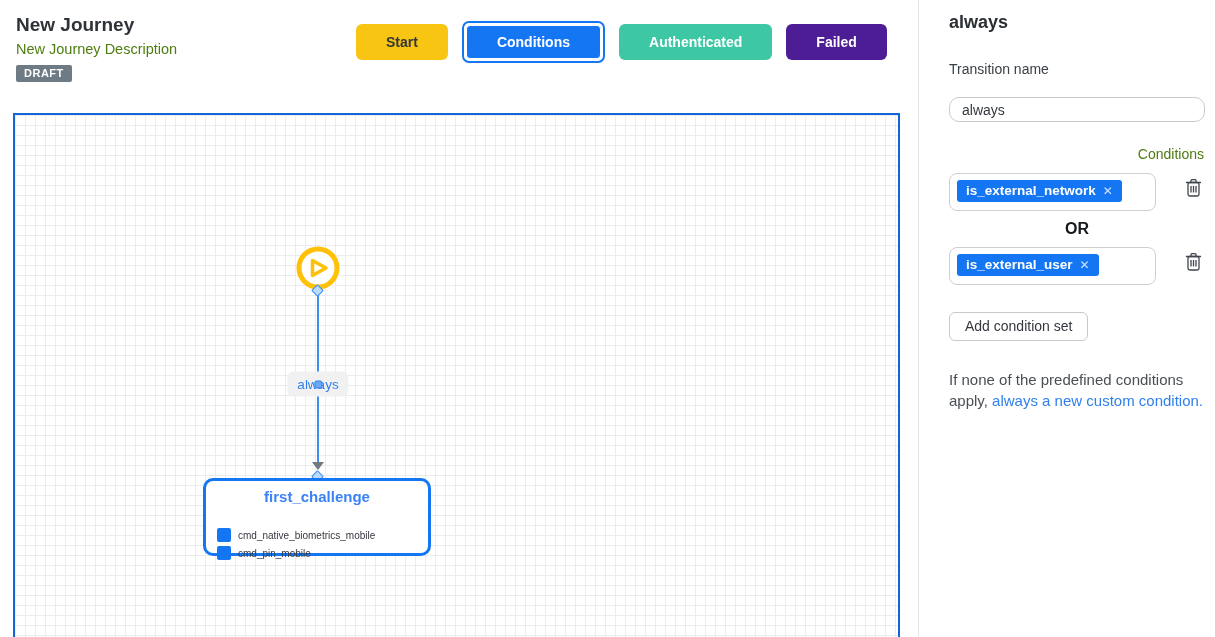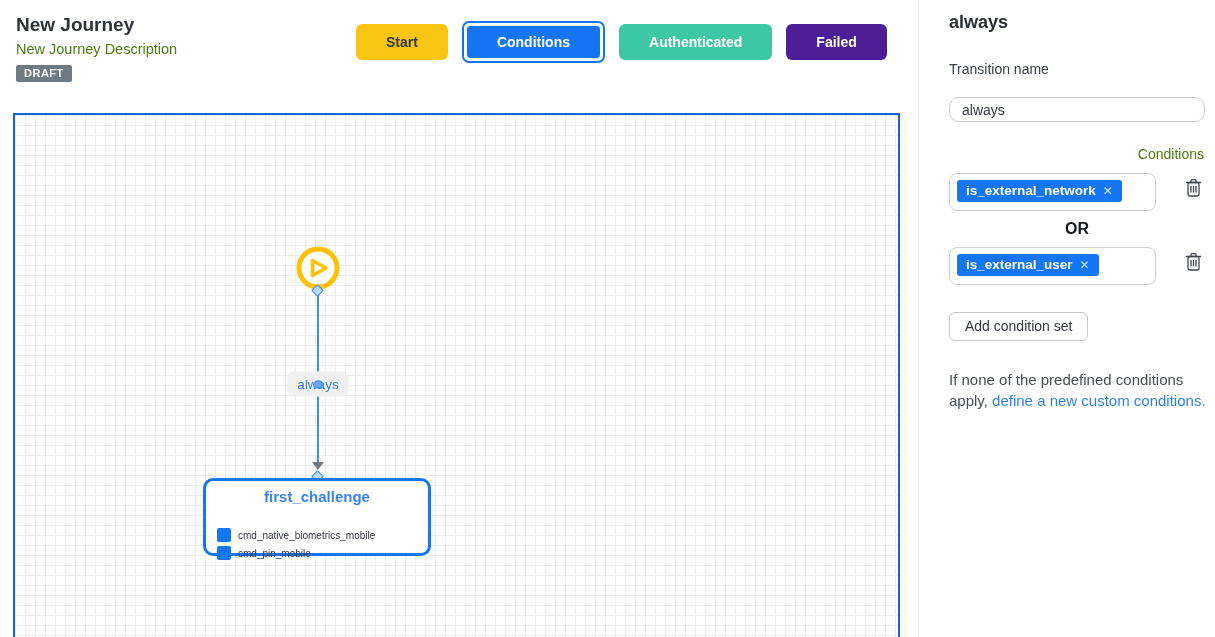--- a/index.html
+++ b/index.html
@@ -164,17 +164,17 @@
           <path d="M1.5 4.5h14" stroke-linecap="round"></path>
           <rect x="3" y="4.5" width="11" height="13.5" rx="1.8"></rect>
           <path d="M6 8v6.5M8.5 8v6.5M11 8v6.5"></path>
         </svg>
       </button>
     </div>
 
     <button class="add-btn">Add condition set</button>
 
     <div class="panel-footer">
-      <span>If none of the predefined conditions apply, </span><a class="footer-link">define a new custom conditions.</a>
+      <span>If none of the predefined conditions apply, </span><a class="footer-link">always a new custom condition.</a>
     </div>
   </div>
 
 </div>
 
 </body></html>

